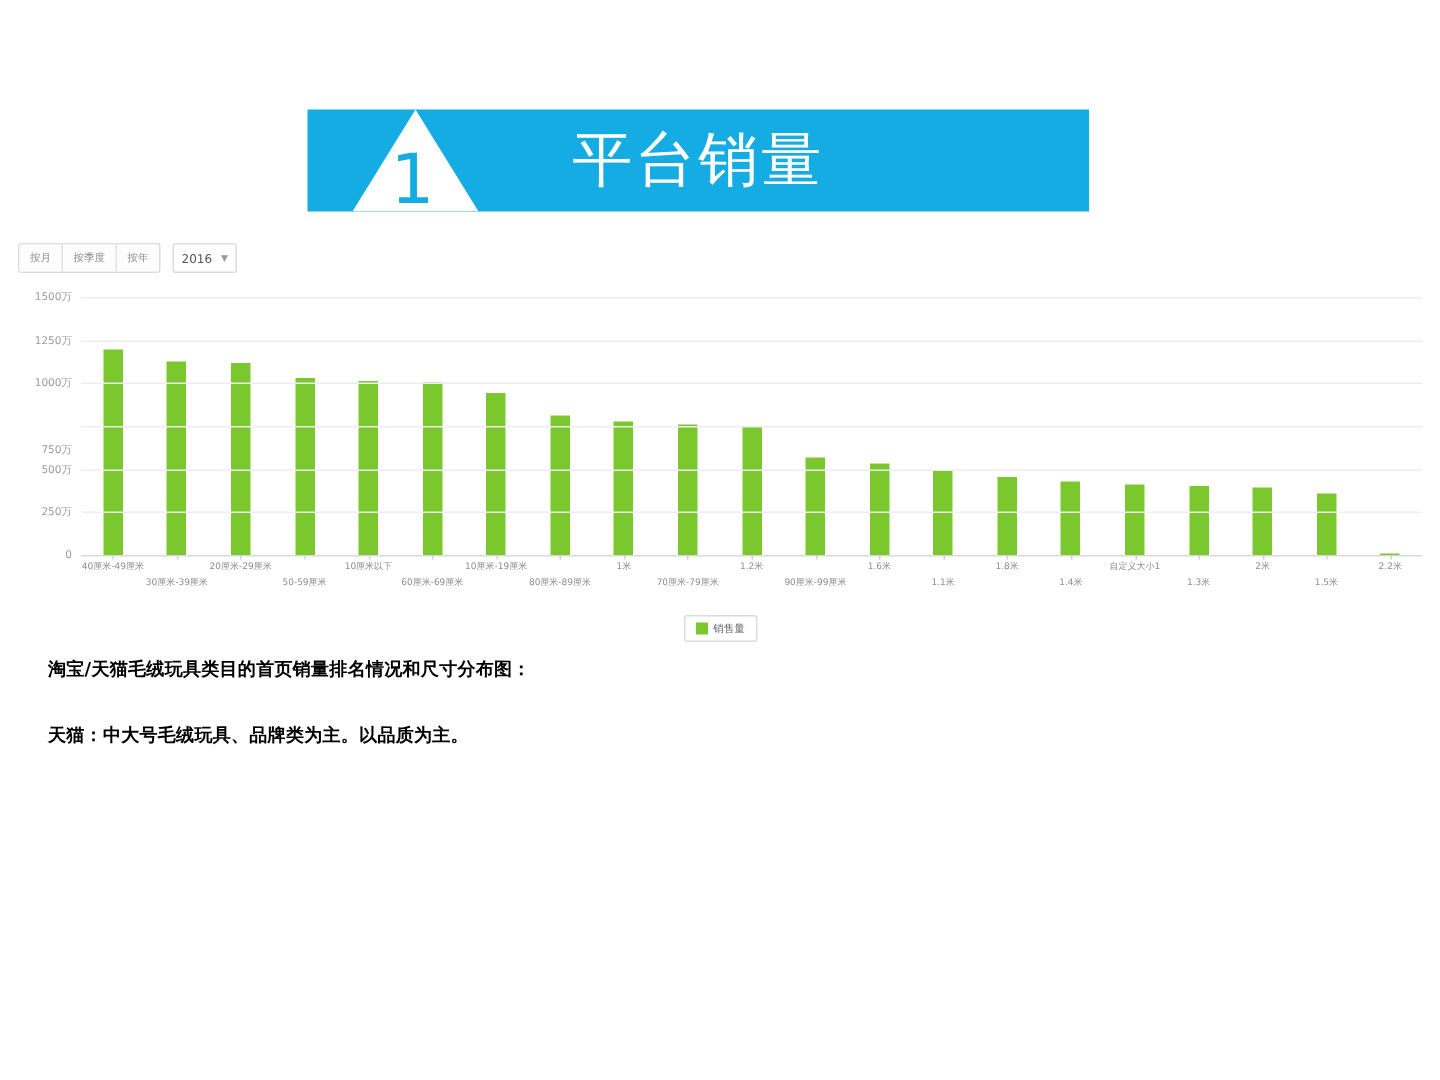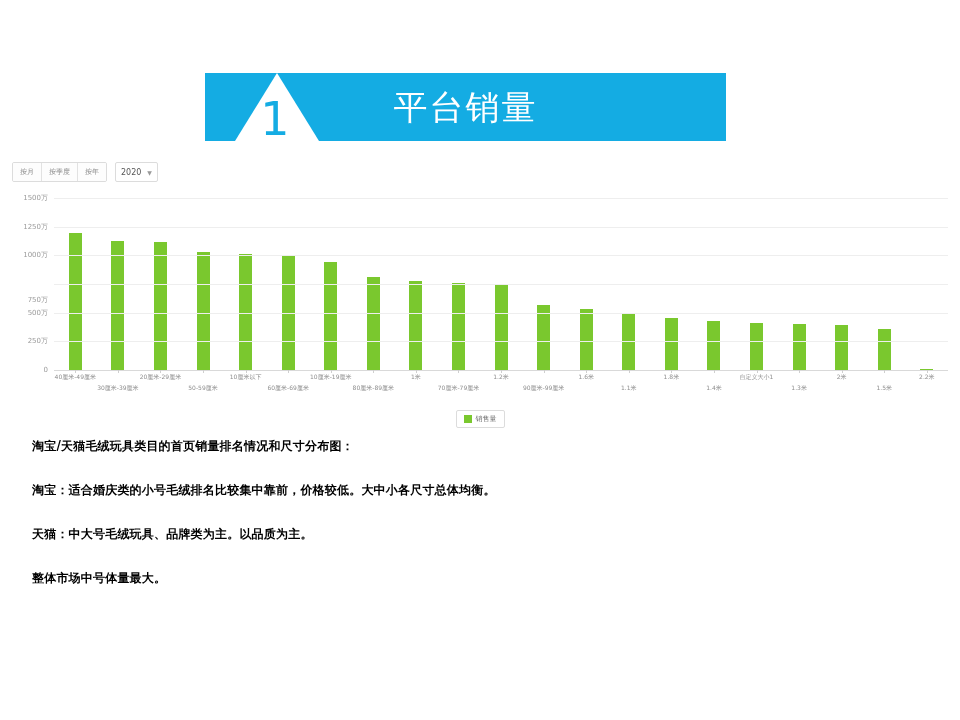--- a/index.html
+++ b/index.html
@@ -37,21 +37,21 @@
   #banner-numeral svg { display: block; }
   #banner-title-text {
     position: absolute;
     left: 0;
     top: 0;
     width: 521px;
     height: 68px;
     line-height: 68px;
     text-align: center;
     color: #ffffff;
-    font-size: 34px;
+    font-size: 40px;
     font-family: "DejaVu Sans", "Liberation Sans", sans-serif;
     letter-spacing: 2px;
     white-space: nowrap;
     border-radius: 20px;
   }
 
   
   #chart-panel {
     position: absolute;
     left: 12px;
@@ -266,21 +266,21 @@
 
 <div id="chart-panel">
 
   <div id="chart-toolbar">
     <div class="seg-group">
       <div class="seg-btn">按月</div>
       <div class="seg-btn">按季度</div>
       <div class="seg-btn">按年</div>
     </div>
     <div id="year-select">
-      <span>2020</span>
+      <span>2016</span>
       <span class="caret">▼</span>
     </div>
   </div>
 
   <div id="plot-wrap">
     <div id="y-axis">
         <div class="y-tick" style="top: 172px;">0</div>
         <div class="y-tick" style="top: 143.333px;">250万</div>
         <div class="y-tick" style="top: 114.667px; margin-left: 12px;">500万</div>
         <div class="y-tick" style="top: 102px;">750万</div>
@@ -453,16 +453,14 @@
     <div id="legend-box">
       <span id="legend-swatch"></span>
       <span id="legend-label">销售量</span>
     </div>
   </div>
 
 </div>
 
 <div id="notes">
   <div class="note-line">淘宝/天猫毛绒玩具类目的首页销量排名情况和尺寸分布图：</div>
-  <div class="note-line">淘宝：适合婚庆类的小号毛绒排名比较集中靠前，价格较低。大中小各尺寸总体均衡。</div>
   <div class="note-line">天猫：中大号毛绒玩具、品牌类为主。以品质为主。</div>
-  <div class="note-line">整体市场中号体量最大。</div>
 </div>
 
 </body></html>

